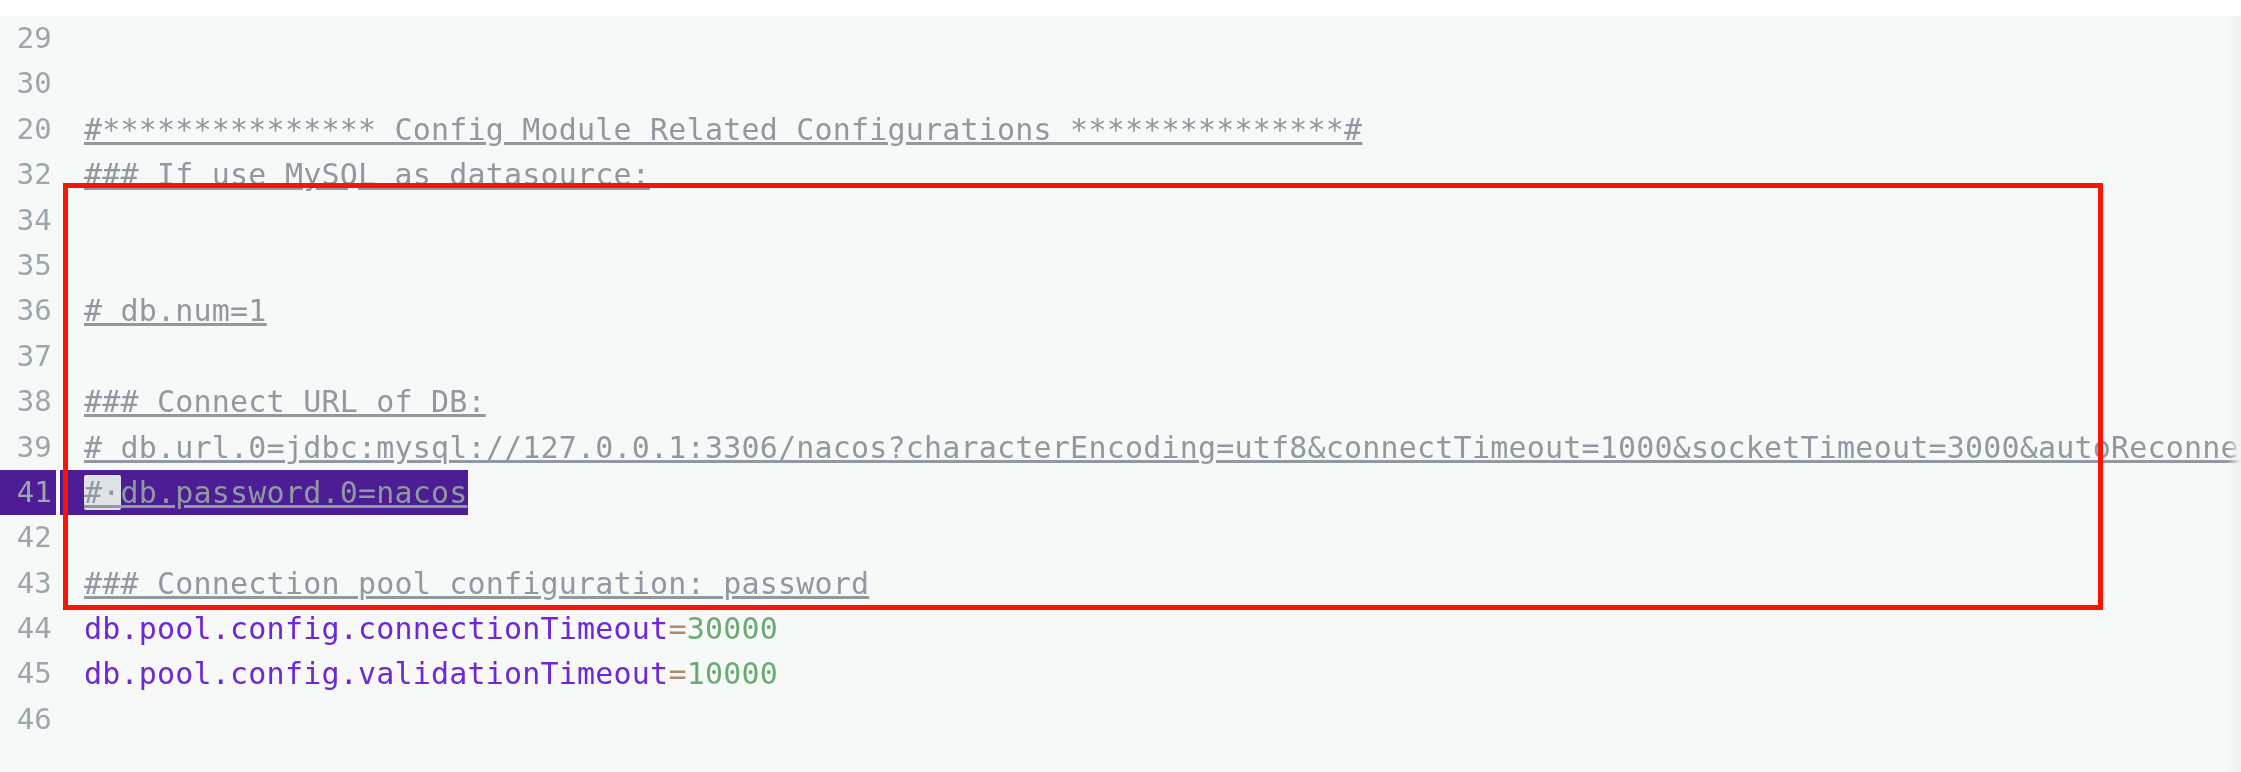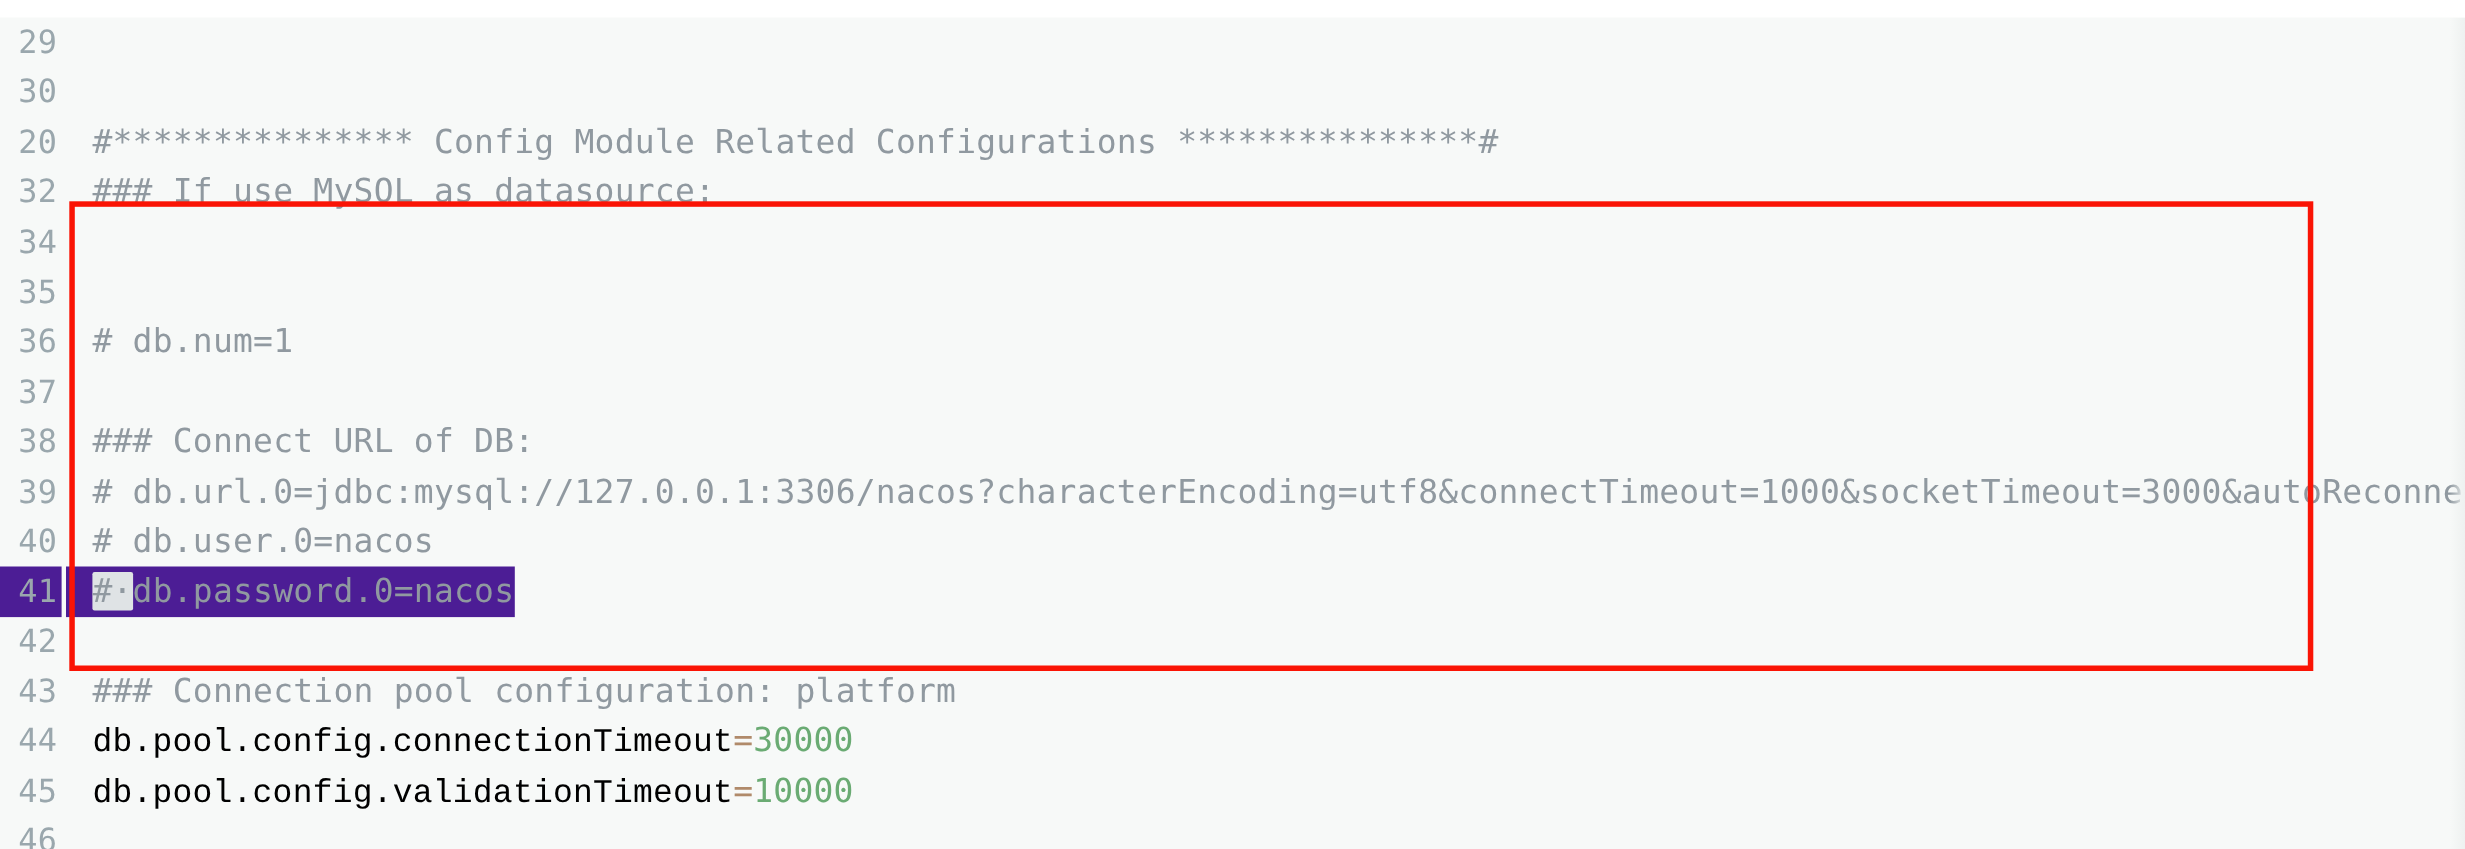--- a/index.html
+++ b/index.html
@@ -59,21 +59,21 @@
     left: 60px;
     top: 0;
     height: 100%;
     padding-left: 24px;
     box-sizing: border-box;
     color: #8b9398;
     white-space: pre;
   }
 
   
-  .tok-comment { color: #9099a0; }
+  .tok-comment { color: #9099a0; text-decoration: underline; }
   .tok-key     { color: #f0a55e; }
   .tok-op      { color: #b08a6a; }
   .tok-value   { color: #6aab73; }
   .tok-sel     { background: #dfe3e5; border-radius: 2px; }
 
   
   #annotation-box {
     position: absolute;
     left: 63px;
     top: 167px;
@@ -93,21 +93,21 @@
     width: 14px;
     height: 772px;
     background: linear-gradient(to right, rgba(247,249,248,0), #eef1f0);
     pointer-events: none;
   }
 </style>
 <style>
     #screen, #editor { background: #f7f9f8; }
     .gutter-cell { color: #9aa7ad; }
     .tok-comment { color: #9099a0; }
-    .tok-key { color: #000000; font-family: Liberation Mono, monospace; }
+    .tok-key { color: #6d28d9; }
     .tok-op { color: #b08a6a; }
     .tok-value { color: #6aab73; }
     .code-line.active .gutter-cell, .code-line.active .line-body { background: #4c1d95; }
     .tok-sel { background: #dfe3e5; }
     #annotation-box { border-color: #fa1405; }
   </style></head>
 <body>
 
 <div id="screen">
 
@@ -116,24 +116,23 @@
         <div class="code-line"><div class="gutter-cell">29</div><div class="line-body"><span class="tok-comment"></span></div></div>
         <div class="code-line"><div class="gutter-cell">30</div><div class="line-body"><span class="tok-comment"></span></div></div>
         <div class="code-line"><div class="gutter-cell">20</div><div class="line-body"><span class="tok-comment">#*************** Config Module Related Configurations ***************#</span></div></div>
         <div class="code-line"><div class="gutter-cell">32</div><div class="line-body"><span class="tok-comment">### If use MySQL as datasource:</span></div></div>
         <div class="code-line"><div class="gutter-cell">34</div><div class="line-body"><span class="tok-comment"></span></div></div>
         <div class="code-line"><div class="gutter-cell">35</div></div>
         <div class="code-line"><div class="gutter-cell">36</div><div class="line-body"><span class="tok-comment"># db.num=1</span></div></div>
         <div class="code-line"><div class="gutter-cell">37</div><div class="line-body"><span class="tok-comment"></span></div></div>
         <div class="code-line"><div class="gutter-cell">38</div><div class="line-body"><span class="tok-comment">### Connect URL of DB:</span></div></div>
         <div class="code-line"><div class="gutter-cell">39</div><div class="line-body"><span class="tok-comment"># db.url.0=jdbc:mysql://127.0.0.1:3306/nacos?characterEncoding=utf8&amp;connectTimeout=1000&amp;socketTimeout=3000&amp;autoReconnect=true&amp;useUnicode=true&amp;useSSL=false&amp;serverTimezone=UTC</span></div></div>
-        <div class="code-line"><div class="gutter-cell">40</div><div class="line-body"><span class="tok-comment"># db.user.0=nacos</span></div></div>
         <div class="code-line active"><div class="gutter-cell">41</div><div class="line-body"><span class="tok-comment tok-sel">#·</span><span class="tok-comment">db.password.0=nacos</span></div></div>
         <div class="code-line"><div class="gutter-cell">42</div><div class="line-body"><span class="tok-comment"></span></div></div>
-        <div class="code-line"><div class="gutter-cell">43</div><div class="line-body"><span class="tok-comment">### Connection pool configuration: platform</span></div></div>
+        <div class="code-line"><div class="gutter-cell">43</div><div class="line-body"><span class="tok-comment">### Connection pool configuration: password</span></div></div>
         <div class="code-line"><div class="gutter-cell">44</div><div class="line-body"><span class="tok-key">db.pool.config.connectionTimeout</span><span class="tok-op">=</span><span class="tok-value">30000</span></div></div>
         <div class="code-line"><div class="gutter-cell">45</div><div class="line-body"><span class="tok-key">db.pool.config.validationTimeout</span><span class="tok-op">=</span><span class="tok-value">10000</span></div></div>
         <div class="code-line"><div class="gutter-cell">46</div><div class="line-body"></div></div>
       </div>
   </div>
 
   <div id="annotation-box"></div>
 
   <div id="right-edge-fade"></div>
 

